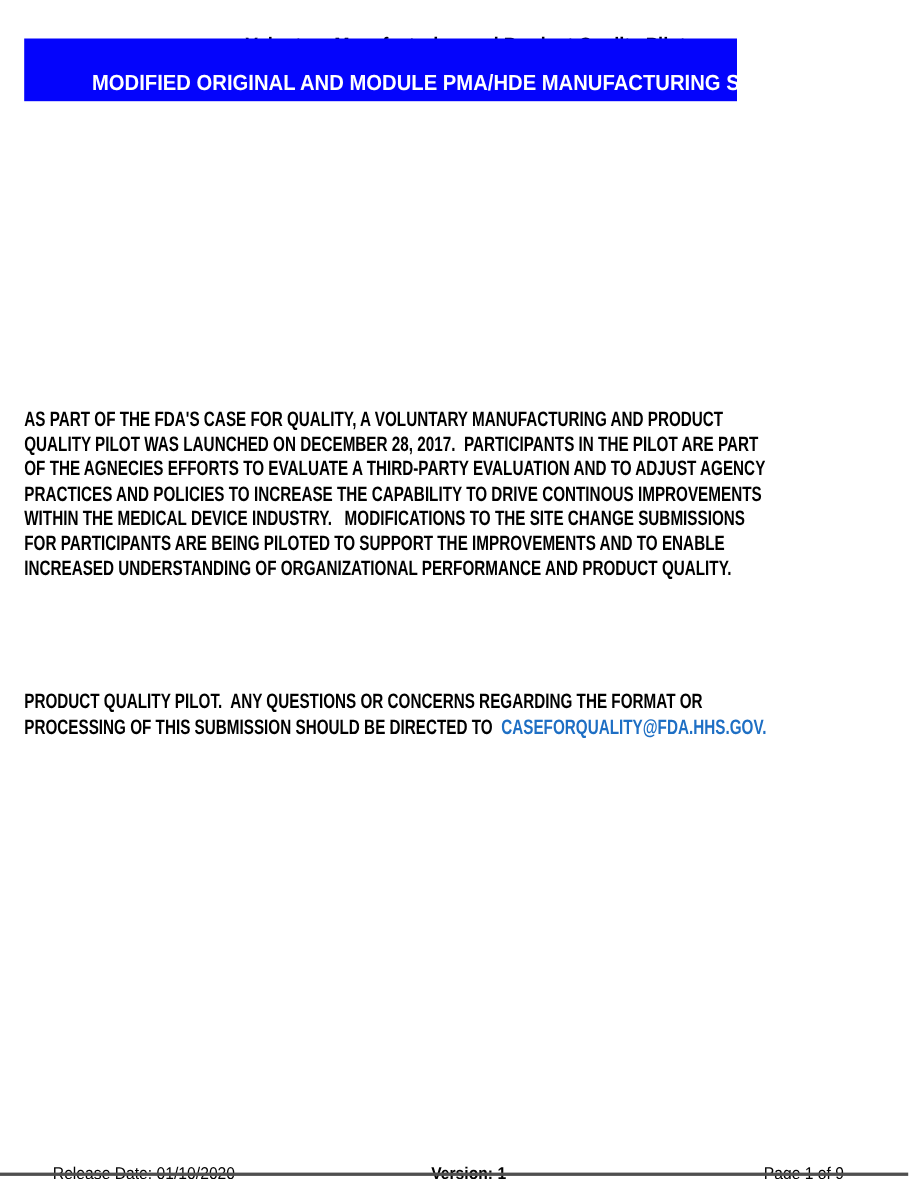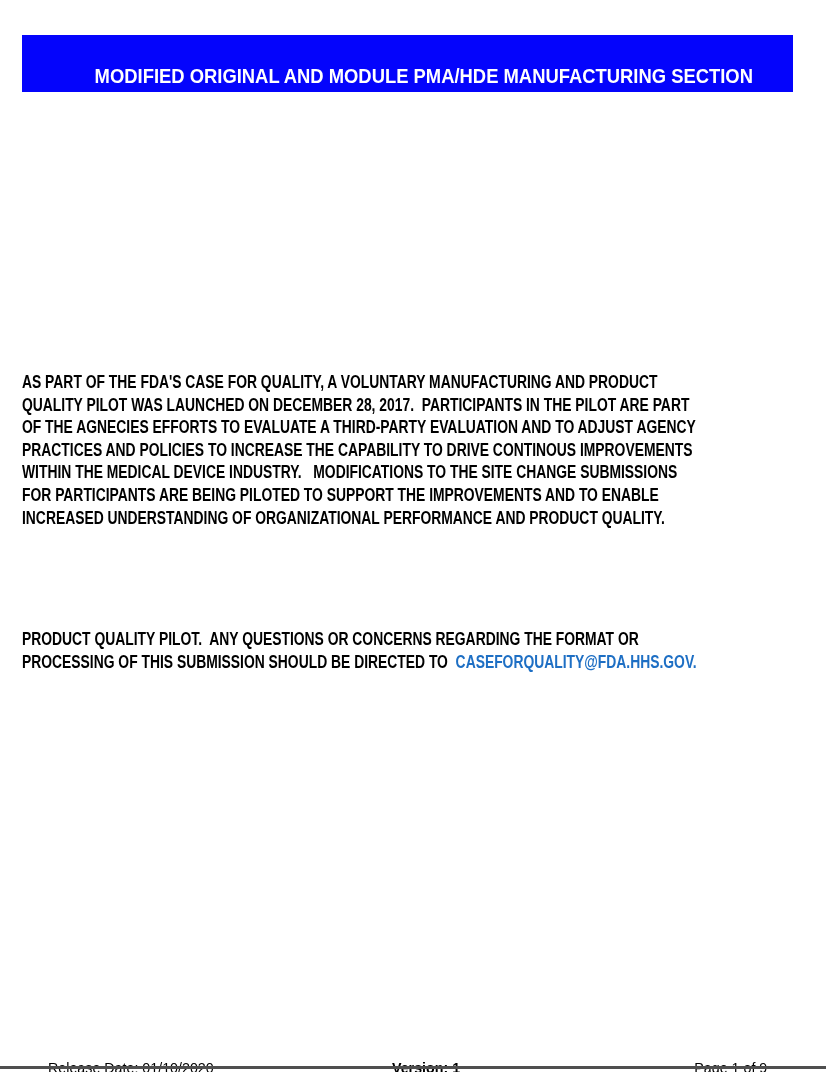--- a/index.html
+++ b/index.html
@@ -28,21 +28,21 @@
     display: inline-block;
     transform: scaleX(0.88);
     transform-origin: 50% 50%;
   }
 
   
   .banner {
     position: absolute;
     left: 22px;
     top: 35px;
-    width: 771px;
+    width: 648px;
     height: 57px;
     background: var(--banner_bg, #0000FF);
     color: var(--banner_text, #fff);
     font-weight: bold;
     font-size: 20px;
     text-align: center;
     box-sizing: border-box;
     padding-top: 2px;
   }
   .banner .line { line-height: 26px; white-space: pre; }

